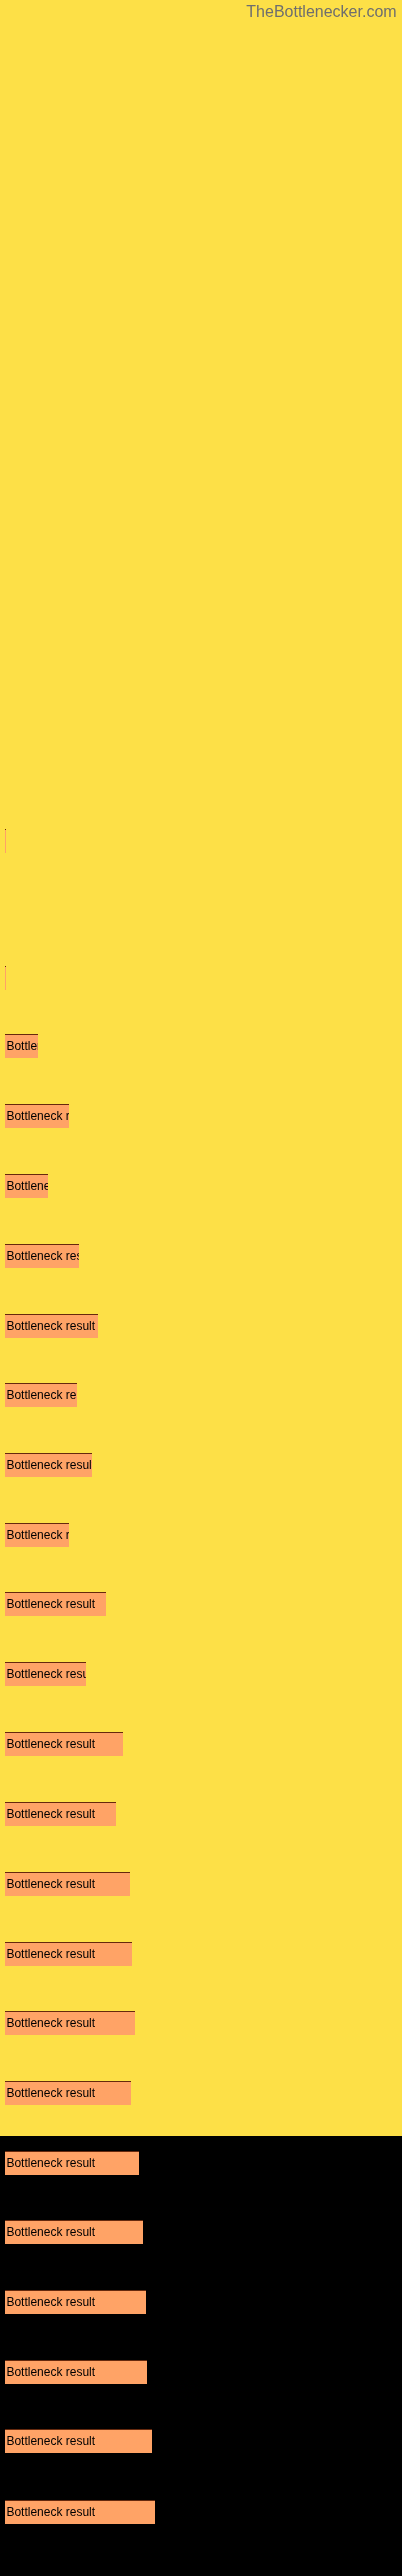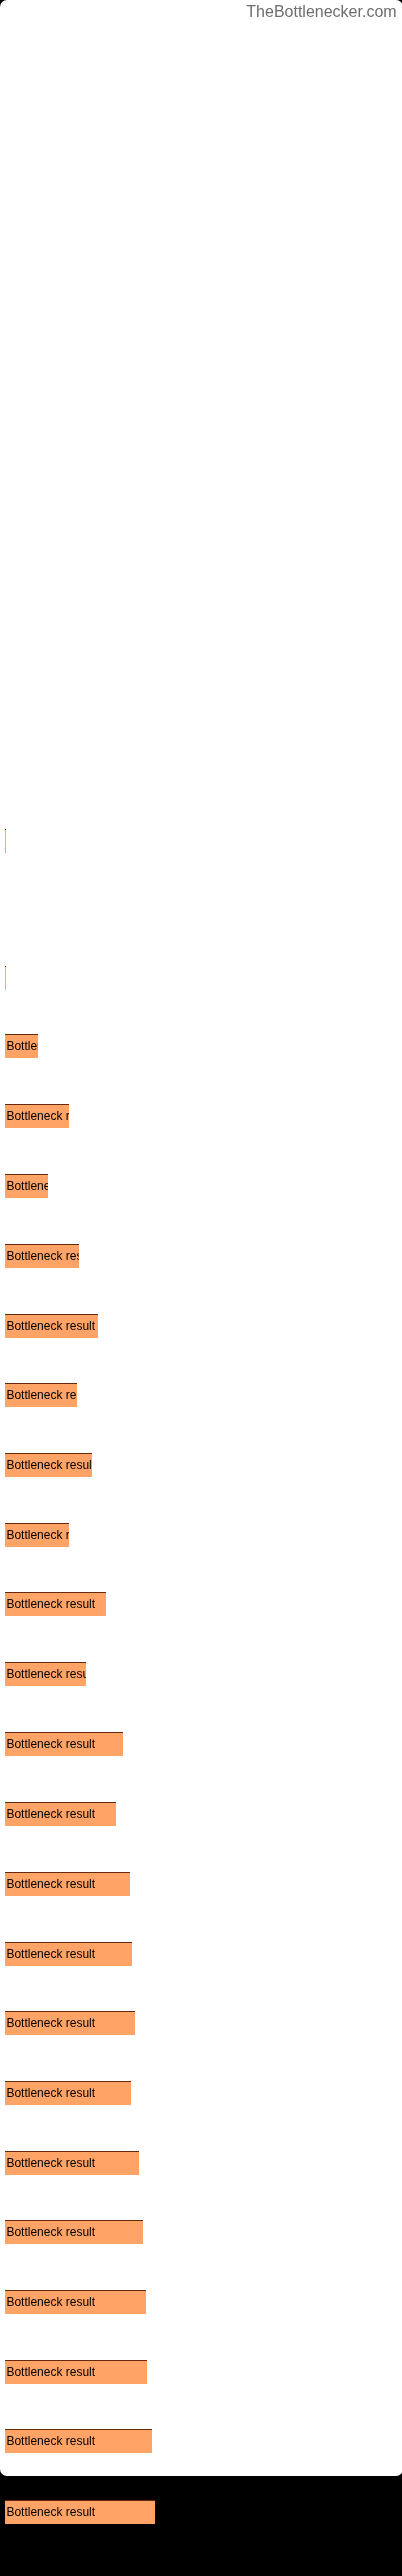--- a/index.html
+++ b/index.html
@@ -12,23 +12,22 @@
     width: 403px;
     height: 2576px;
     position: relative;
     overflow: hidden;
     font-family: "Liberation Sans", sans-serif;
   }
   #page-root {
     position: absolute;
     left: 0; top: 0;
     width: 403px;
-    height: 2476px;
-    background: #ffffff;
-    border-radius: 7px;
+    height: 2136px;
+    background: #fde047;
   }
   .site-title {
     position: absolute;
     right: 6.4px;
     top: 1.6px;
     font-family: "Liberation Sans", sans-serif;
     font-size: 16px;
     line-height: 19.3px;
     color: #6e6e6e;
     letter-spacing: 0px;

